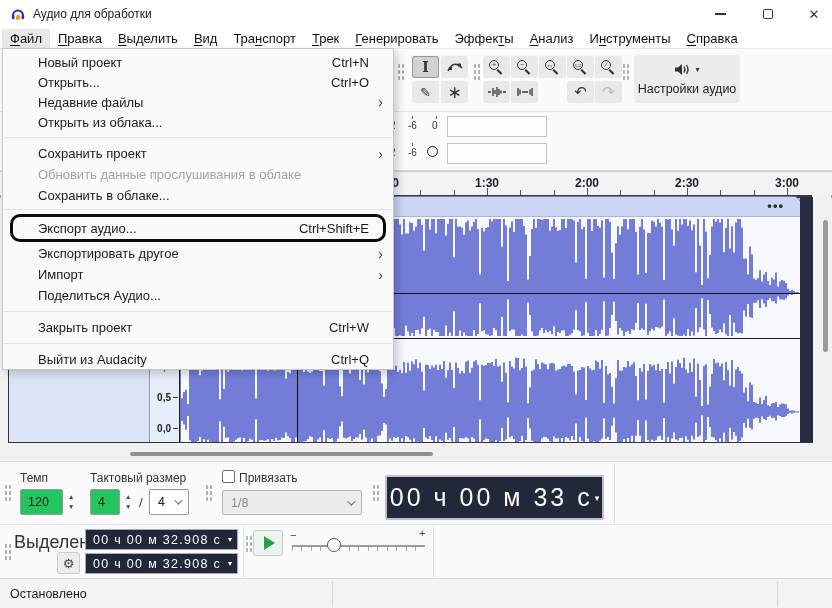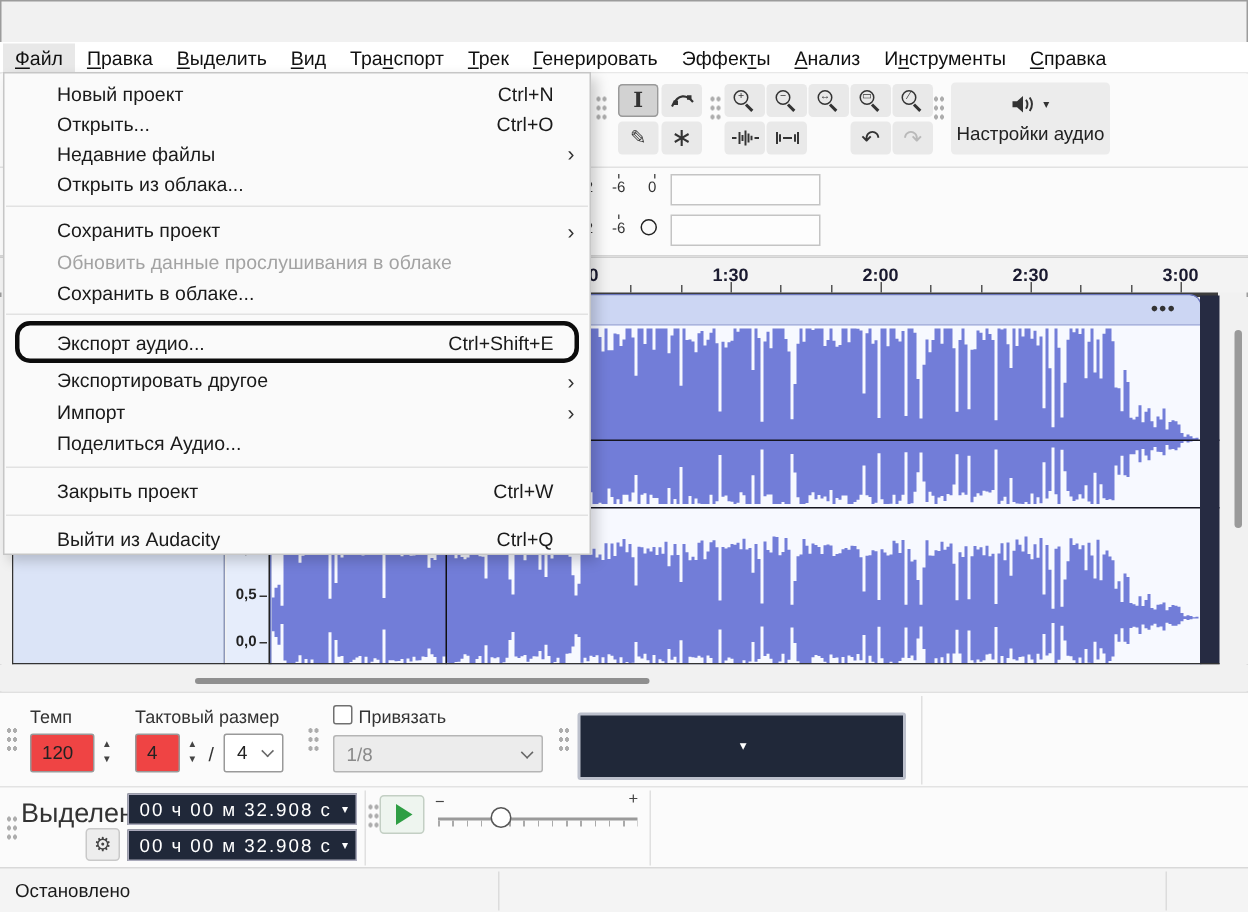--- a/index.html
+++ b/index.html
@@ -72,21 +72,21 @@
   .vscroll { position:absolute; left:823px; top:22px; width:5px; height:132px; background:#9a9a9a; border-radius:3px; }
   .track-bottom { position:absolute; left:8px; top:244px; width:805px; height:1px; background:#333; }
 
   
   .hband { position:absolute; left:0; top:443px; width:832px; height:18px; background:#f1f1f1; }
   .hthumb { position:absolute; left:130px; top:9px; width:303px; height:3.5px; background:#8f8f8f; border-radius:2px; }
 
   
   .dock1 { position:absolute; left:0; top:461px; width:832px; height:63px; background:#fbfbfb; border-top:1px solid #e0e0e0; }
   .lab { position:absolute; font-size:12px; color:#333; }
-  .field { position:absolute; background:#ef4444; border:1px solid #999; font-size:12.5px; color:#222; display:flex; align-items:center; padding-left:7px; border-radius:2px; }
+  .field { position:absolute; background:#22c55e; border:1px solid #999; font-size:12.5px; color:#222; display:flex; align-items:center; padding-left:7px; border-radius:2px; }
   .spin { position:absolute; display:flex; flex-direction:column; gap:3px; font-size:6.5px; color:#444; line-height:1; }
   .slash { position:absolute; font-size:13px; color:#333; }
   .selectbox { position:absolute; background:#fff; border:1px solid #999; border-radius:2px; font-size:12.5px; color:#222; display:flex; align-items:center; padding-left:8px; }
   .selectbox.disabled { background:#ececec; color:#8a8a8a; border-color:#b5b5b5; }
   .chev { position:absolute; right:8px; width:6px; height:6px; border-right:1.4px solid #666; border-bottom:1.4px solid #666; transform:rotate(45deg) translateY(-2px); }
   .checkbox { position:absolute; width:13px; height:13px; border:1px solid #707070; background:#fff; border-radius:2px; }
   .timebox { position:absolute; left:385px; top:13px; width:219px; height:45px; background:#202839; border:2px solid #bcc0cc; border-radius:2px; color:#fff;
     display:flex; align-items:center; justify-content:center; font-size:25px; letter-spacing:3px; white-space:nowrap; }
   .timebox .tb-caret { font-size:9px; margin-left:2px; letter-spacing:0; }
   .vsep { position:absolute; width:1px; background:#e0e0e0; }
@@ -127,20 +127,40 @@
   .fm-sep { height:1px; background:#e2e2e2; margin:5px 1px; }
   .fm-sep.tight { margin:3px 1px; }
 
   svg { display:block; }
 </style>
 </head>
 <body>
 
 <div id="app">
 
+  <div class="titlebar">
+    <span class="app-icon">
+      <svg viewBox="0 0 16 16" width="16" height="16">
+        <path d="M3 9.5a5 5 0 0 1 10 0" stroke="#2733b8" stroke-width="2" fill="none"></path>
+        <rect x="1.8" y="8.4" width="2.7" height="4.8" rx="1.3" fill="#2733b8"></rect>
+        <rect x="11.5" y="8.4" width="2.7" height="4.8" rx="1.3" fill="#2733b8"></rect>
+        <path d="M5.6 13.4c.5-3.4 1.1-5 2.4-5s1.9 1.6 2.4 5z" fill="#f59300"></path>
+      </svg>
+    </span>
+    <span class="title-text">Аудио для обработки</span>
+    <div class="win-btn wb-min">
+        <span class="min-glyph"></span>
+      </div>
+    <div class="win-btn wb-max">
+        <span class="max-glyph"></span>
+      </div>
+    <div class="win-btn wb-close">
+        <span class="close-glyph">✕</span>
+      </div>
+  </div>
 
   <div class="menubar" id="menubar">
       <div class="mb-item open"><u>Ф</u>айл</div>
       <div class="mb-item"><u>П</u>равка</div>
       <div class="mb-item"><u>В</u>ыделить</div>
       <div class="mb-item"><u>В</u>ид</div>
       <div class="mb-item">Тра<u>н</u>спорт</div>
       <div class="mb-item"><u>Т</u>рек</div>
       <div class="mb-item"><u>Г</u>енерировать</div>
       <div class="mb-item">Эффек<u>т</u>ы</div>
@@ -325,20 +345,21 @@
     <span class="grip" style="left:205px; top:22px;"></span>
     <span class="checkbox" style="left:222px; top:8px;"></span>
     <span class="lab" style="left:239px; top:9px;">Привязать</span>
     <div class="selectbox disabled" style="left:222px; top:28px; width:140px; height:25px;">
       <span>1/8</span>
         <span class="chev"></span>
     </div>
 
     <span class="grip" style="left:372px; top:22px;"></span>
     <div class="timebox">
+      <span>00 ч 00 м 33 с</span>
         <span class="tb-caret">▾</span>
     </div>
     <div class="vsep" style="left:614px; top:2px; height:59px;"></div>
   </div>
 
   <div class="dock2">
     <span class="grip" style="left:4px; top:18px;"></span>
     <span class="lab" style="left:14px; top:7px; font-size:18px;">Выделение</span>
     <div class="gearbtn">
         <span>⚙</span>

